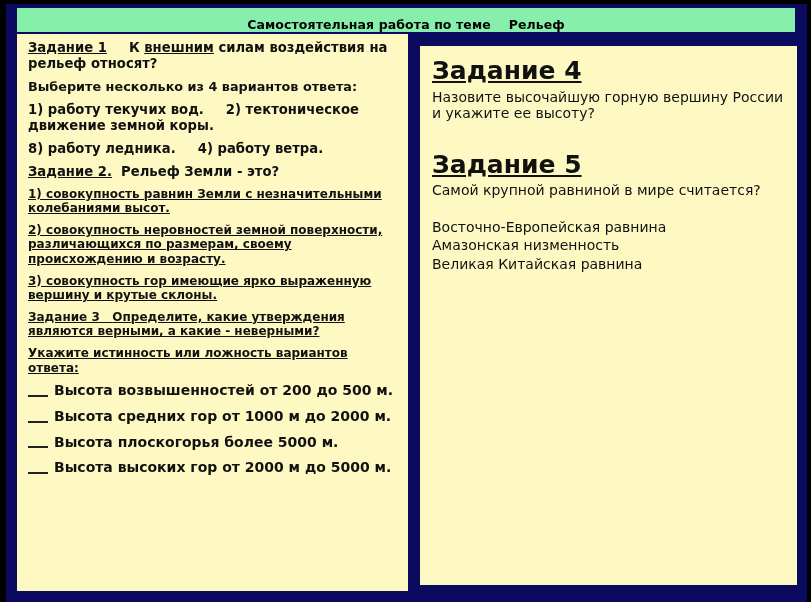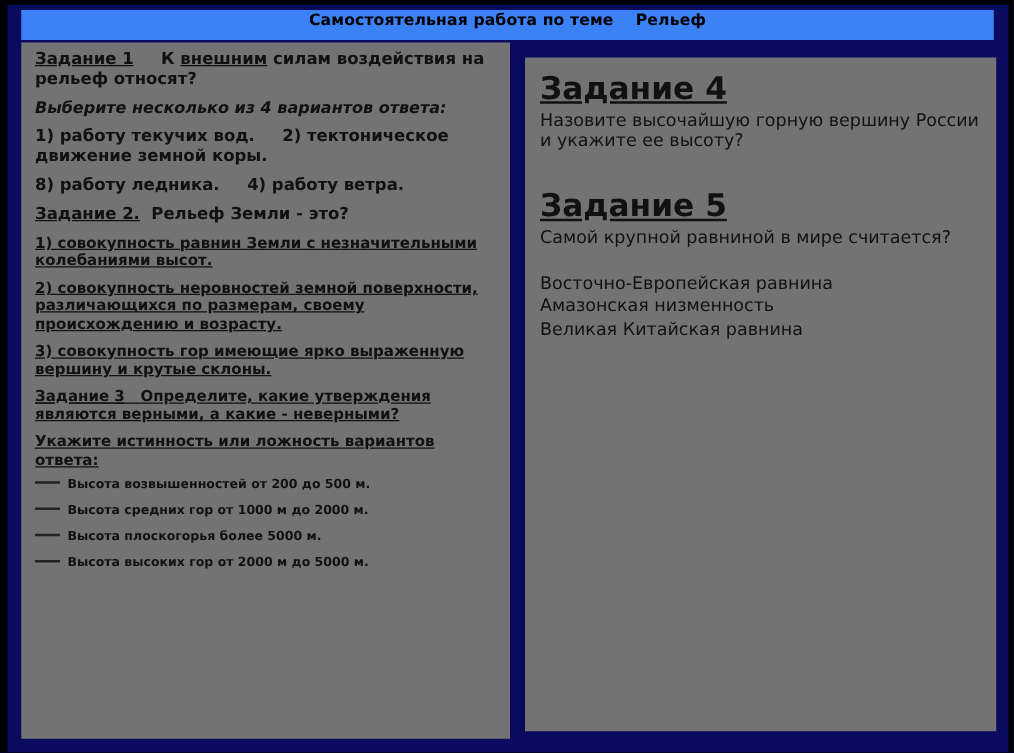--- a/index.html
+++ b/index.html
@@ -36,37 +36,37 @@
     background: #000000;
   }
 
   
   #title-bar {
     position: absolute;
     left: 17px;
     top: 8px;
     width: 778px;
     height: 24px;
-    background: #3b82f6;
+    background: #86efac;
     display: flex;
-    align-items: flex-start;
+    align-items: flex-end;
     justify-content: center;
   }
   #title-text {
     color: #000000;
     font-weight: bold;
     font-size: 12.5px;
     letter-spacing: 0.1px;
     white-space: pre;
   }
 
   
   .panel {
     position: absolute;
-    background: #737373;
+    background: #fef9c3;
     box-sizing: border-box;
     overflow: hidden;
   }
   #left-panel {
     left: 17px;
     top: 34px;
     width: 391px;
     height: 557px;
     padding: 6px 9px 0 11px;
   }
@@ -91,36 +91,35 @@
     text-decoration: underline;
   }
   .lp .lead {
     font-weight: bold;
     text-decoration: underline;
   }
   .lp .u {
     text-decoration: underline;
   }
   .lp.italic {
-    font-style: italic;
     font-weight: bold;
     font-size: 12.8px;
   }
   .lp .gap {
     display: inline-block;
     width: 22px;
   }
   .opt-row {
     color: #111111;
-    font-size: 10px;
+    font-size: 14px;
     font-weight: bold;
     line-height: 1.2;
     margin: 0 0 9px 0;
     display: flex;
-    align-items: center;
+    align-items: flex-end;
   }
   .opt-blank {
     display: inline-block;
     width: 20px;
     flex: 0 0 20px;
     border-bottom: 2px solid #222222;
     margin-right: 6px;
     position: relative;
     top: -2px;
   }

